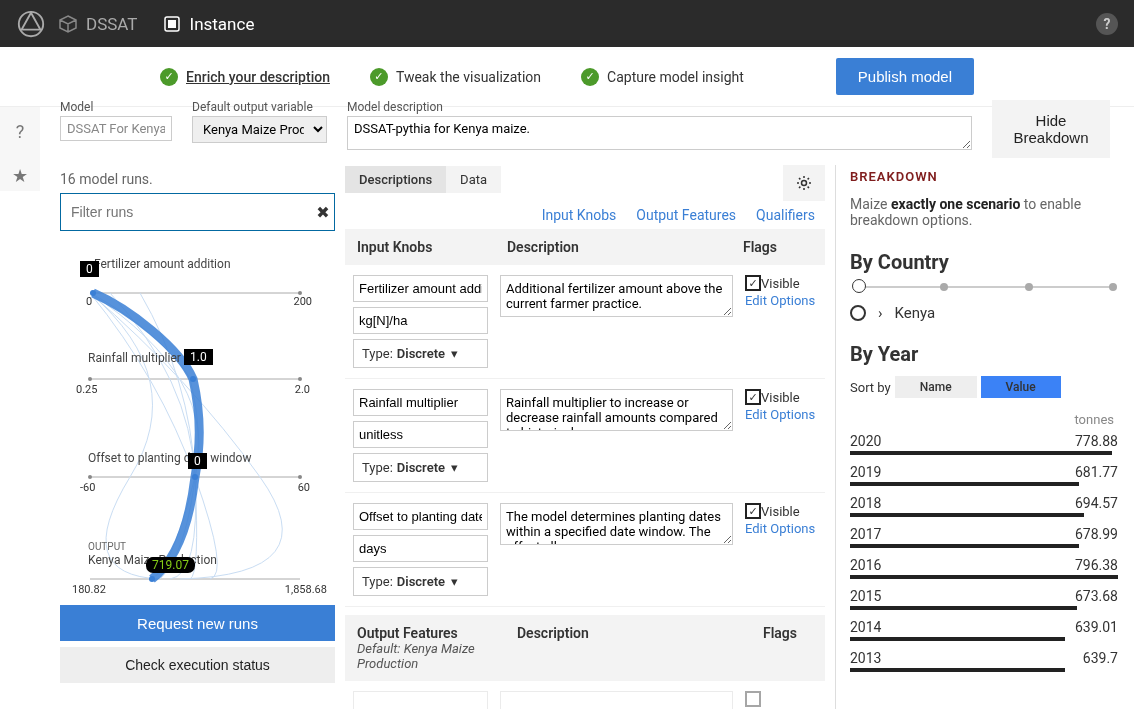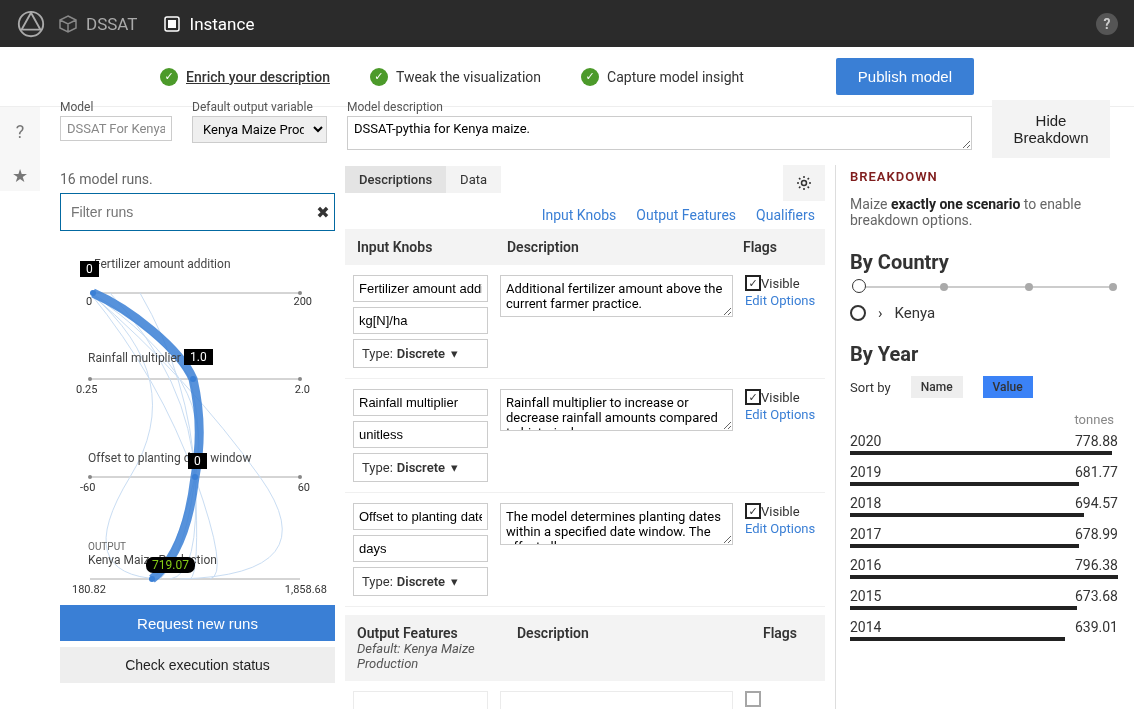--- a/index.html
+++ b/index.html
@@ -79,22 +79,22 @@
 .col3 .bk-title { letter-spacing: 1px; color: #7f1d1d; font-size: 13px; font-weight: 600; margin-bottom: 12px; }
 .col3 .bk-msg { font-size: 14px; color: #666; margin-bottom: 22px; }
 .col3 .bk-msg strong { color: #222; }
 .col3 h3 { font-size: 20px; font-weight: 700; margin: 4px 0 10px; }
 .col3 .slider { height: 6px; position: relative; margin: 10px 6px 14px; }
 .col3 .slider .track { position:absolute; left:0; right:0; top:2px; height:2px; background:#ccc;}
 .col3 .slider .dot { position:absolute; width:8px; height:8px; border-radius:50%; background:#aaa; top:-1px;}
 .col3 .slider .dot.active { width:14px; height:14px; border:1px solid #333; background:#fff; top:-5px; left:-4px;}
 .col3 .country-row { display: flex; align-items: center; gap: 12px; font-size: 15px; margin-bottom: 20px; }
 .col3 .country-row .radio { width:16px; height:16px; border:2px solid #333; border-radius:50%;}
-.col3 .sortby { display: flex; align-items: center; gap: 20px; font-size: 13px; margin-bottom: 14px; }
-.col3 .sortby .pill { background: #eee; padding: 4px 10px; font-size: 12px; font-weight:500;}
+.col3 .sortby { display: flex; align-items: center; gap: 4px; font-size: 13px; margin-bottom: 14px; }
+.col3 .sortby .pill { background: #eee; padding: 4px 25px; font-size: 12px; font-weight:500;}
 .col3 .unit { text-align: right; color: #888; font-size: 13px; margin-bottom: 6px; padding-right:4px;}
 .col3 .yr { display: flex; flex-direction: column; gap: 2px; margin-bottom: 9px; }
 .col3 .yr .top { display: flex; justify-content: space-between; font-size: 14px; }
 .col3 .yr .bar { height: 4px; background: #222; }
 
 .cbx { width:16px; height:16px; border:2px solid #222; display:inline-flex; align-items:center; justify-content:center; font-size:11px;}
 .cbx.checked::after { content:"✓"; }
 
 svg { display:block; }
 </style>
@@ -391,16 +391,23 @@
           </div>
     <div class="bar" style="width:84.6%"></div>
         </div>
         <div class="yr">
     <div class="top">
             <span>2014</span>
             <span>639.01</span>
           </div>
     <div class="bar" style="width:80.3%"></div>
         </div>
+        <div class="yr">
+    <div class="top">
+            <span>2013</span>
+            <span>639.7</span>
+          </div>
+    <div class="bar" style="width:80.3%"></div>
+        </div>
       </div>
   </div>
 
 </div>
 
 </body></html>

